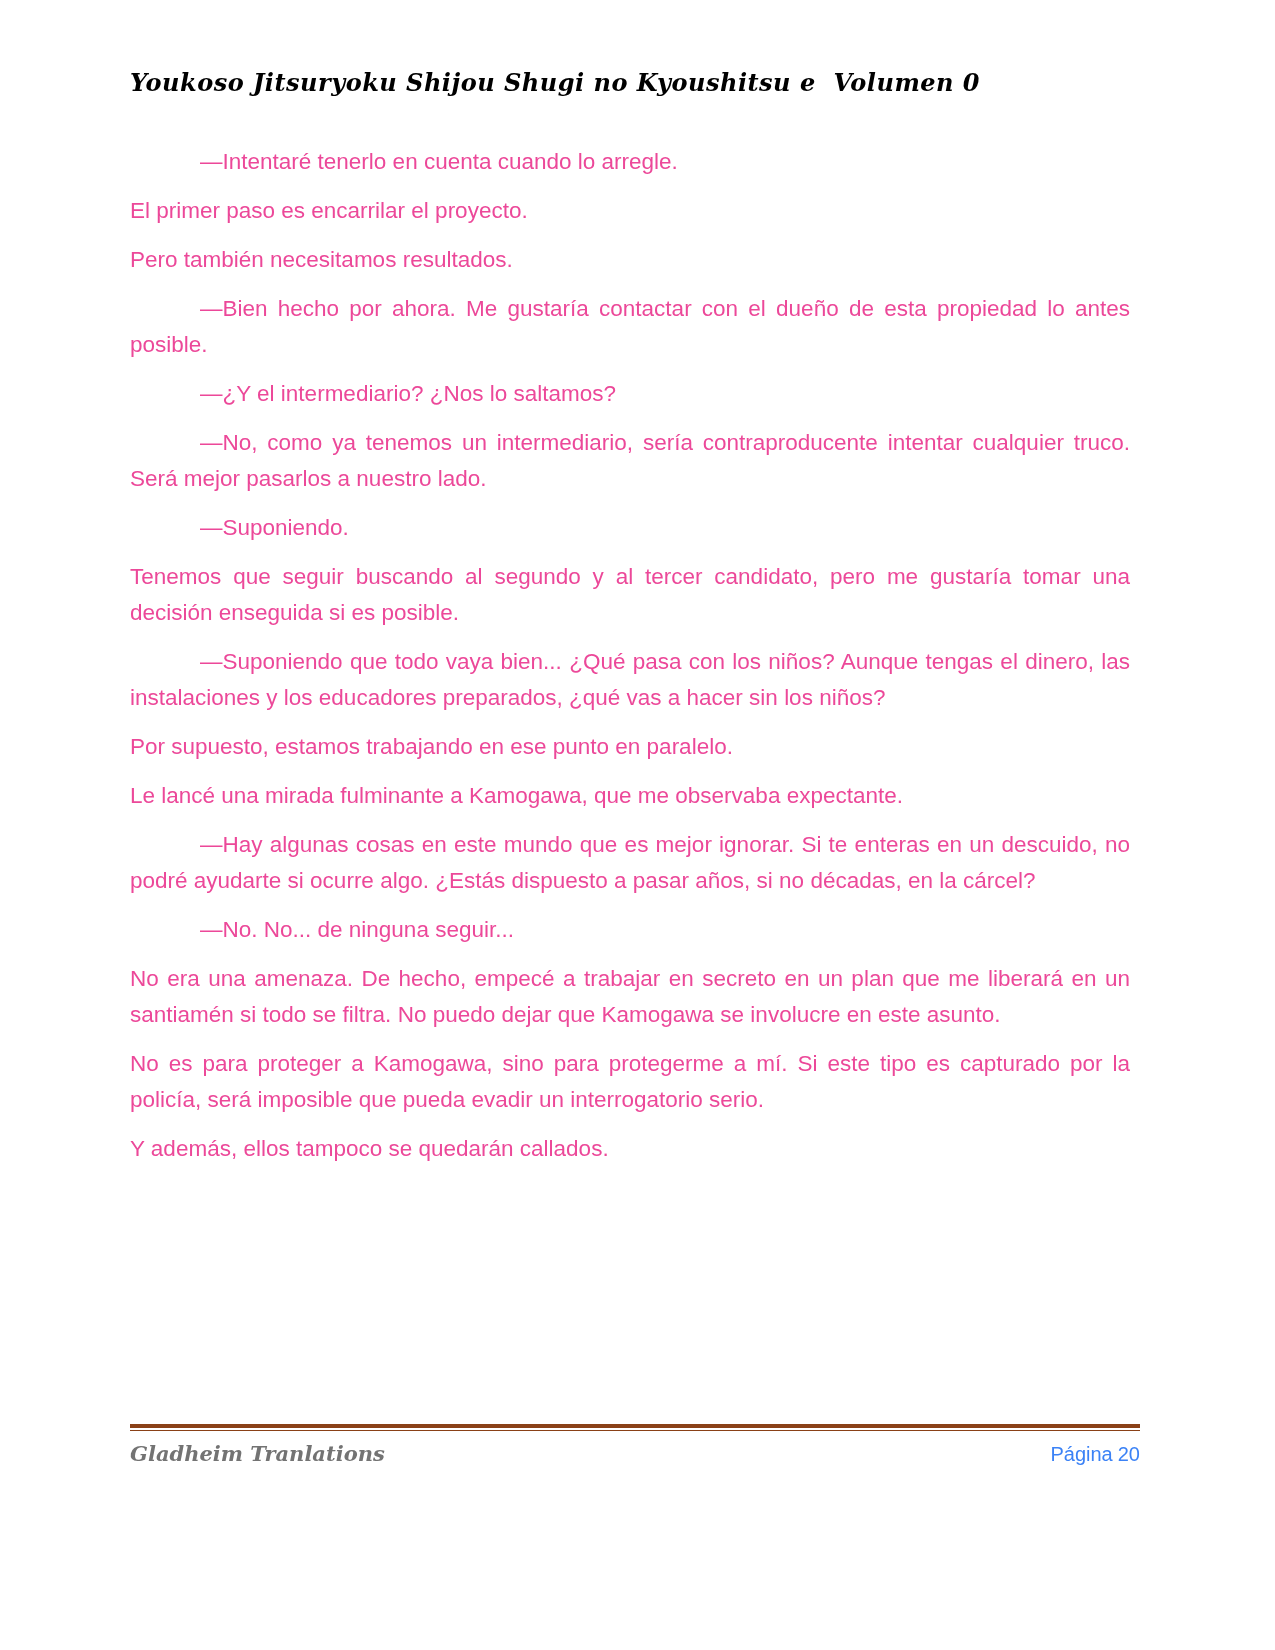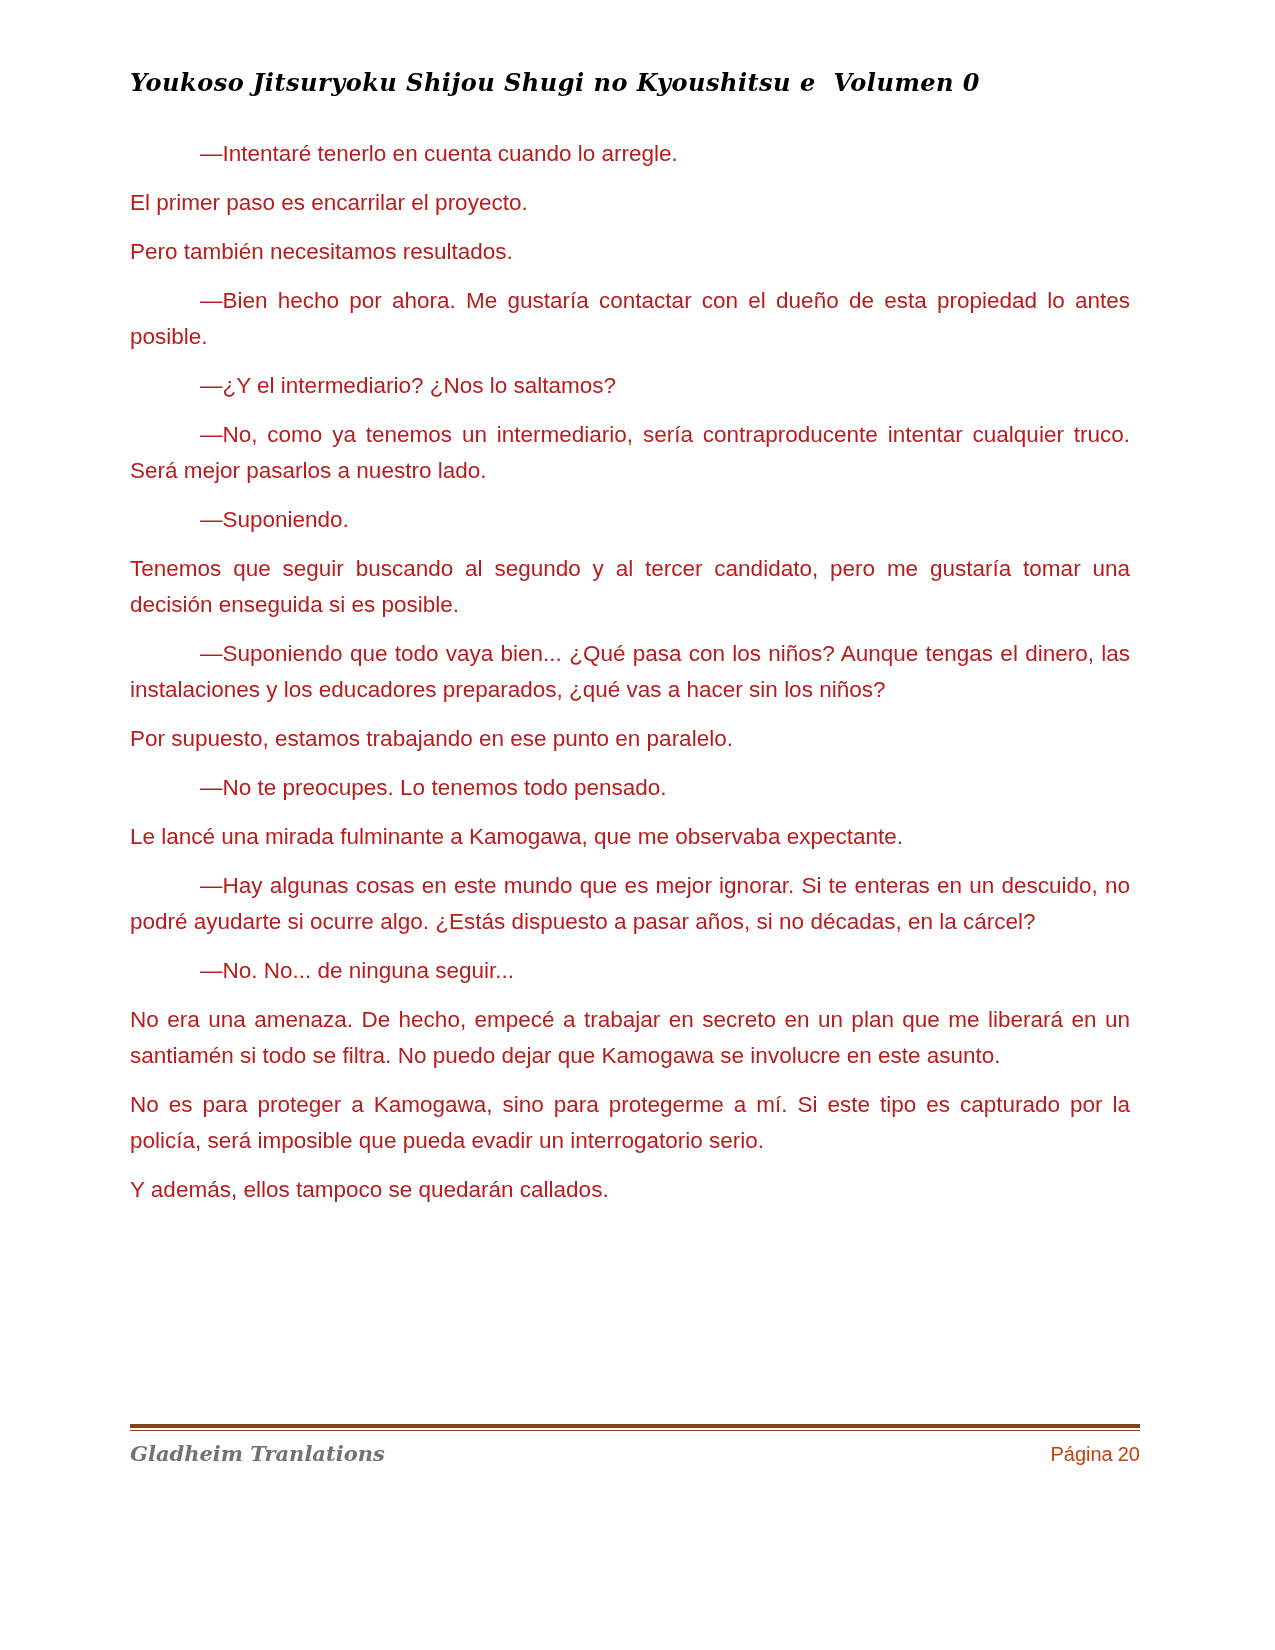--- a/index.html
+++ b/index.html
@@ -33,25 +33,25 @@
     white-space: pre-wrap;
     color: #000000;
   }
   .content {
     position: absolute;
     top: 136px;
     left: 107px;
     width: 1000px;
   }
   .content p.para {
-    margin: 0 0 13px 0;
+    margin: 8px 0 13px 0;
     font-size: 22.5px;
     line-height: 36px;
     text-align: justify;
-    color: #b91c1c;
+    color: #ec4899;
   }
   .content p.para.indent {
     text-indent: 70px;
   }
   .footer {
     position: absolute;
     top: 1424px;
     left: 107px;
     right: 112px;
   }
@@ -73,21 +73,21 @@
   .footer-translator {
     font-family: "DejaVu Serif", "Liberation Serif", serif;
     font-style: italic;
     font-weight: bold;
     font-size: 21px;
     color: #737373;
   }
   .footer-page {
     font-family: "Liberation Sans", sans-serif;
     font-size: 20px;
-    color: #c2410c;
+    color: #3b82f6;
   }
   .footer-page .page-label { margin-right: 5px; }
 </style>
 </head>
 <body>
 
 <div class="page">
 
   <div class="header">
     <span class="header-title">Youkoso Jitsuryoku Shijou Shugi no Kyoushitsu e  Volumen 0</span>
@@ -97,21 +97,20 @@
       <p class="para indent">—Intentaré tenerlo en cuenta cuando lo arregle.</p>
       <p class="para">El primer paso es encarrilar el proyecto.</p>
       <p class="para">Pero también necesitamos resultados.</p>
       <p class="para indent">—Bien hecho por ahora. Me gustaría contactar con el dueño de esta propiedad lo antes posible.</p>
       <p class="para indent">—¿Y el intermediario? ¿Nos lo saltamos?</p>
       <p class="para indent">—No, como ya tenemos un intermediario, sería contraproducente intentar cualquier truco. Será mejor pasarlos a nuestro lado.</p>
       <p class="para indent">—Suponiendo.</p>
       <p class="para">Tenemos que seguir buscando al segundo y al tercer candidato, pero me gustaría tomar una decisión enseguida si es posible.</p>
       <p class="para indent">—Suponiendo que todo vaya bien... ¿Qué pasa con los niños? Aunque tengas el dinero, las instalaciones y los educadores preparados, ¿qué vas a hacer sin los niños?</p>
       <p class="para">Por supuesto, estamos trabajando en ese punto en paralelo.</p>
-      <p class="para indent">—No te preocupes. Lo tenemos todo pensado.</p>
       <p class="para">Le lancé una mirada fulminante a Kamogawa, que me observaba expectante.</p>
       <p class="para indent">—Hay algunas cosas en este mundo que es mejor ignorar. Si te enteras en un descuido, no podré ayudarte si ocurre algo. ¿Estás dispuesto a pasar años, si no décadas, en la cárcel?</p>
       <p class="para indent">—No. No... de ninguna seguir...</p>
       <p class="para">No era una amenaza. De hecho, empecé a trabajar en secreto en un plan que me liberará en un santiamén si todo se filtra. No puedo dejar que Kamogawa se involucre en este asunto.</p>
       <p class="para">No es para proteger a Kamogawa, sino para protegerme a mí. Si este tipo es capturado por la policía, será imposible que pueda evadir un interrogatorio serio.</p>
       <p class="para">Y además, ellos tampoco se quedarán callados.</p>
     </div>
 
   <div class="footer">
     <div class="footer-rule-thick" style="background: rgb(138, 65, 23);"></div>

